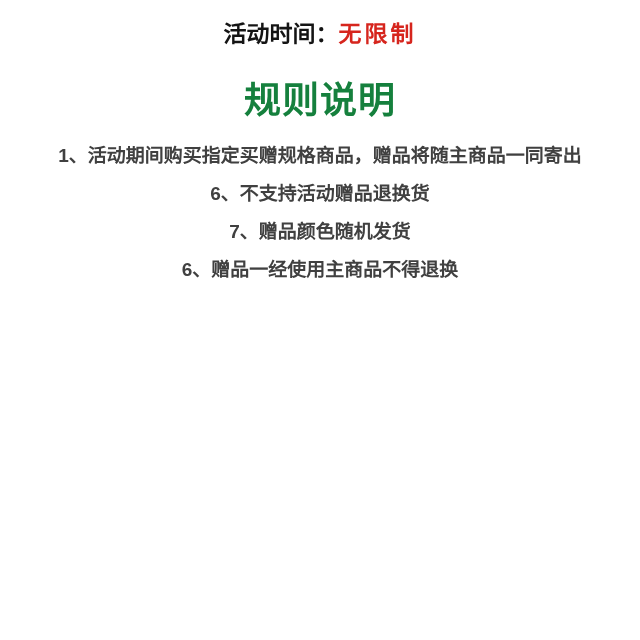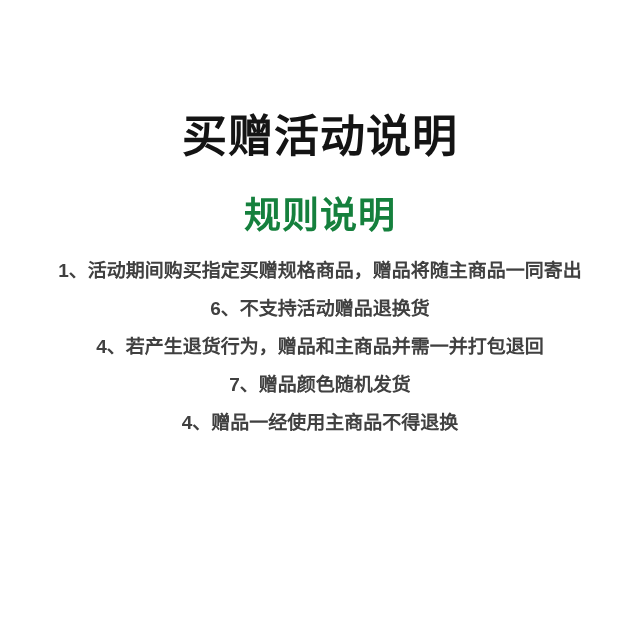--- a/index.html
+++ b/index.html
@@ -56,26 +56,27 @@
     font-weight: 700;
     color: #404040;
     white-space: nowrap;
   }
 </style>
 </head>
 <body>
 
 <div class="page">
 
-  <h1 class="title">买赠活动说明</h1>
 
+  <p class="time-line">
+    <span>活动时间：</span><span class="time-value">无限制</span>
+  </p>
 
   <h2 class="rules-heading">规则说明</h2>
 
   <div class="rules">
     <p class="rule">1、活动期间购买指定买赠规格商品，赠品将随主商品一同寄出</p>
     <p class="rule">6、不支持活动赠品退换货</p>
-    <p class="rule">4、若产生退货行为，赠品和主商品并需一并打包退回</p>
     <p class="rule">7、赠品颜色随机发货</p>
-    <p class="rule">4、赠品一经使用主商品不得退换</p>
+    <p class="rule">6、赠品一经使用主商品不得退换</p>
   </div>
 
 </div>
 
 </body></html>

